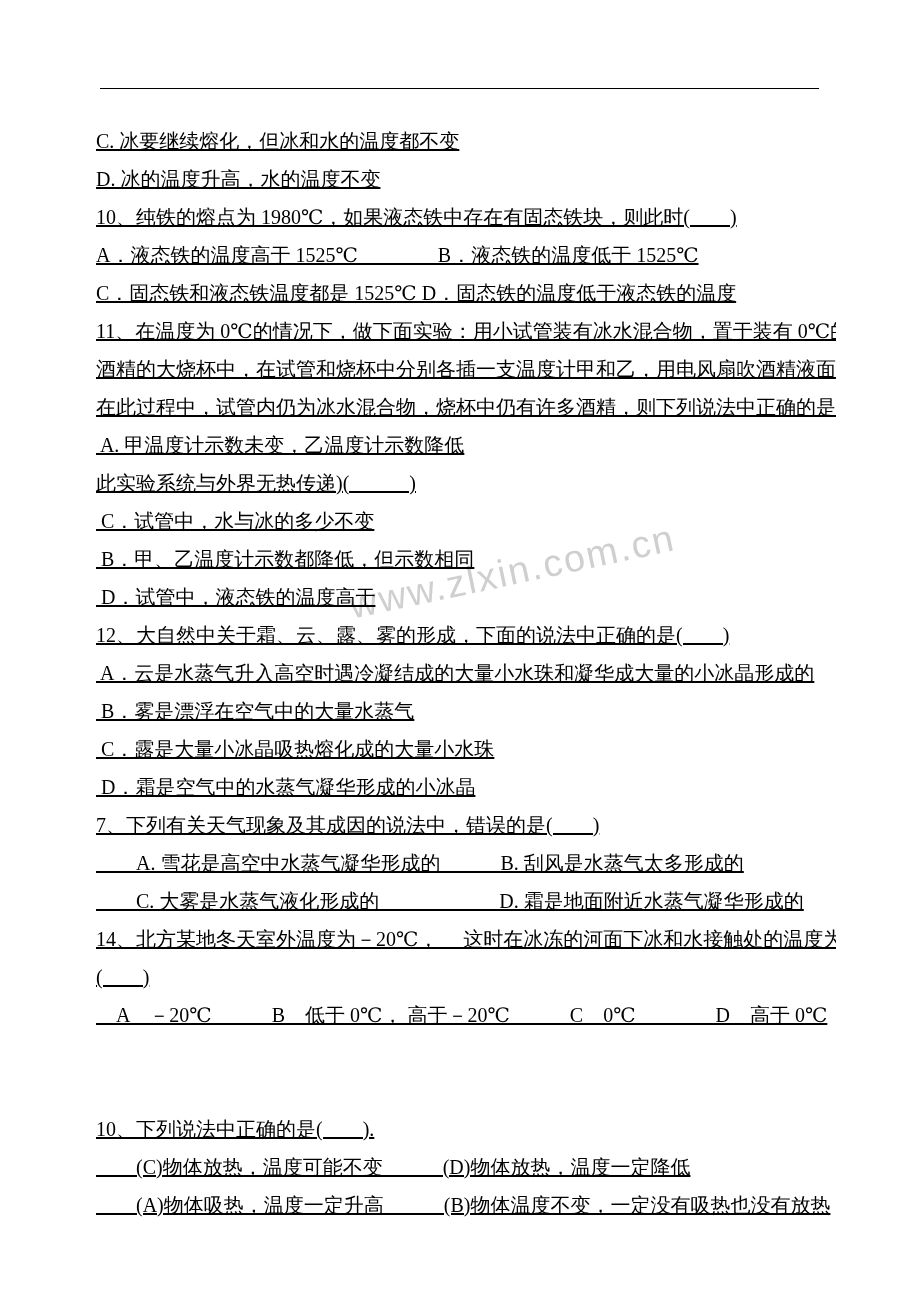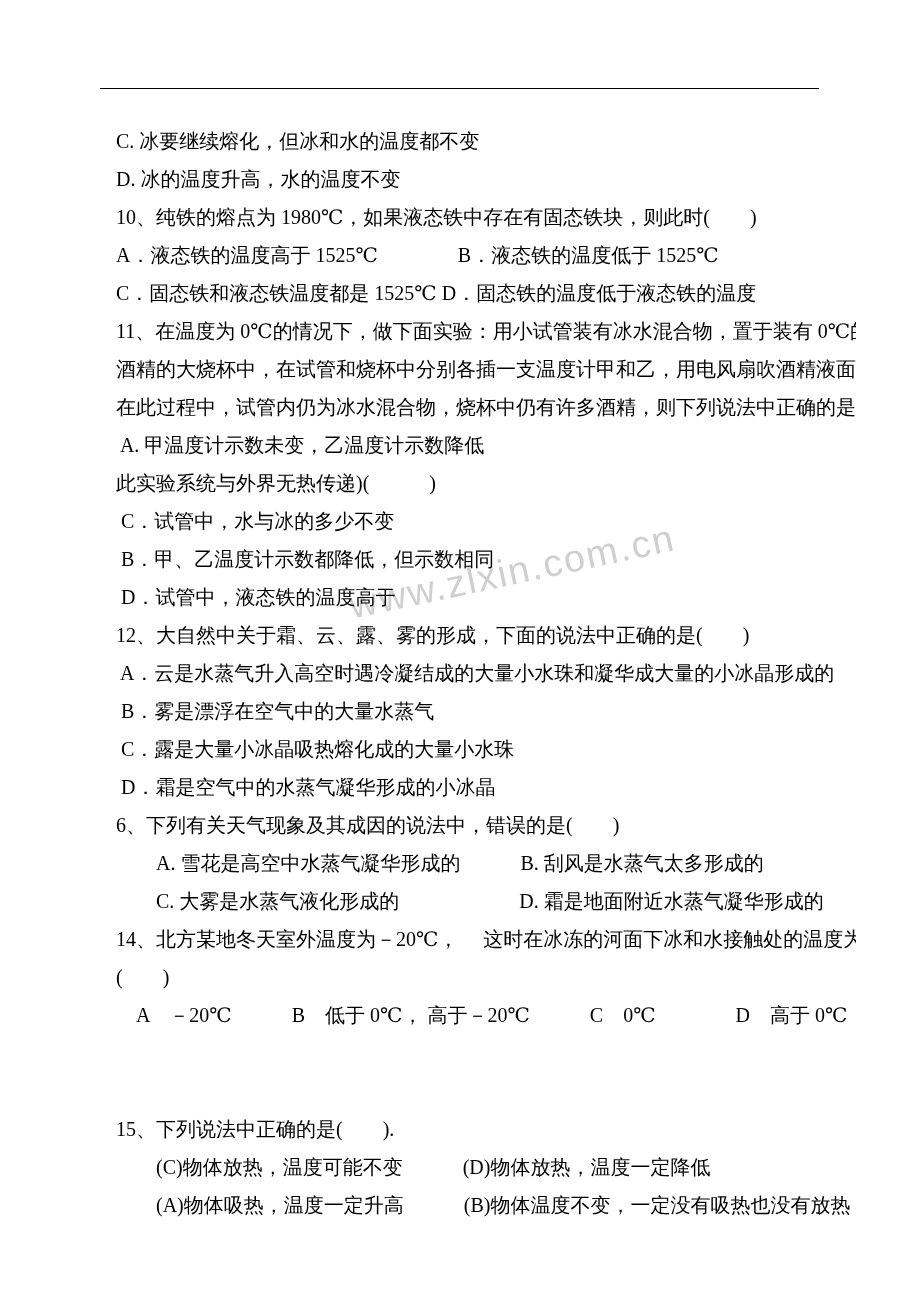--- a/index.html
+++ b/index.html
@@ -16,24 +16,25 @@
   .header-rule {
     position: absolute;
     left: 100px;
     top: 88px;
     width: 719px;
     height: 1px;
     background: #000000;
   }
   .content {
     position: absolute;
-    left: 116px;
+    left: 96px;
     top: 122px;
     width: 740px;
     z-index: 1;
+    text-decoration: underline;
   }
   .line {
     font-size: 20px;
     line-height: 38px;
     min-height: 38px;
     white-space: pre;
     overflow: hidden;
   }
   .watermark {
     position: absolute;
@@ -70,26 +71,26 @@
     <p class="line"> A. 甲温度计示数未变，乙温度计示数降低</p>
     <p class="line">此实验系统与外界无热传递)(　　　)</p>
     <p class="line"> C．试管中，水与冰的多少不变</p>
     <p class="line"> B．甲、乙温度计示数都降低，但示数相同</p>
     <p class="line"> D．试管中，液态铁的温度高于</p>
     <p class="line">12、大自然中关于霜、云、露、雾的形成，下面的说法中正确的是(　　)</p>
     <p class="line"> A．云是水蒸气升入高空时遇冷凝结成的大量小水珠和凝华成大量的小冰晶形成的</p>
     <p class="line"> B．雾是漂浮在空气中的大量水蒸气</p>
     <p class="line"> C．露是大量小冰晶吸热熔化成的大量小水珠</p>
     <p class="line"> D．霜是空气中的水蒸气凝华形成的小冰晶</p>
-    <p class="line">6、下列有关天气现象及其成因的说法中，错误的是(　　)</p>
+    <p class="line">7、下列有关天气现象及其成因的说法中，错误的是(　　)</p>
     <p class="line">　　A. 雪花是高空中水蒸气凝华形成的　　　B. 刮风是水蒸气太多形成的</p>
     <p class="line">　　C. 大雾是水蒸气液化形成的　　　　　　D. 霜是地面附近水蒸气凝华形成的</p>
     <p class="line">14、北方某地冬天室外温度为－20℃，　 这时在冰冻的河面下冰和水接触处的温度为：</p>
     <p class="line">(　　)</p>
     <p class="line">　A　－20℃　　　B　低于 0℃， 高于－20℃　　　C　0℃　　　　D　高于 0℃</p>
     <p class="line"></p>
     <p class="line"></p>
-    <p class="line">15、下列说法中正确的是(　　).</p>
+    <p class="line">10、下列说法中正确的是(　　).</p>
     <p class="line">　　(C)物体放热，温度可能不变　　　(D)物体放热，温度一定降低</p>
     <p class="line">　　(A)物体吸热，温度一定升高　　　(B)物体温度不变，一定没有吸热也没有放热</p>
   </div>
 
 </div>
 
 </body></html>

